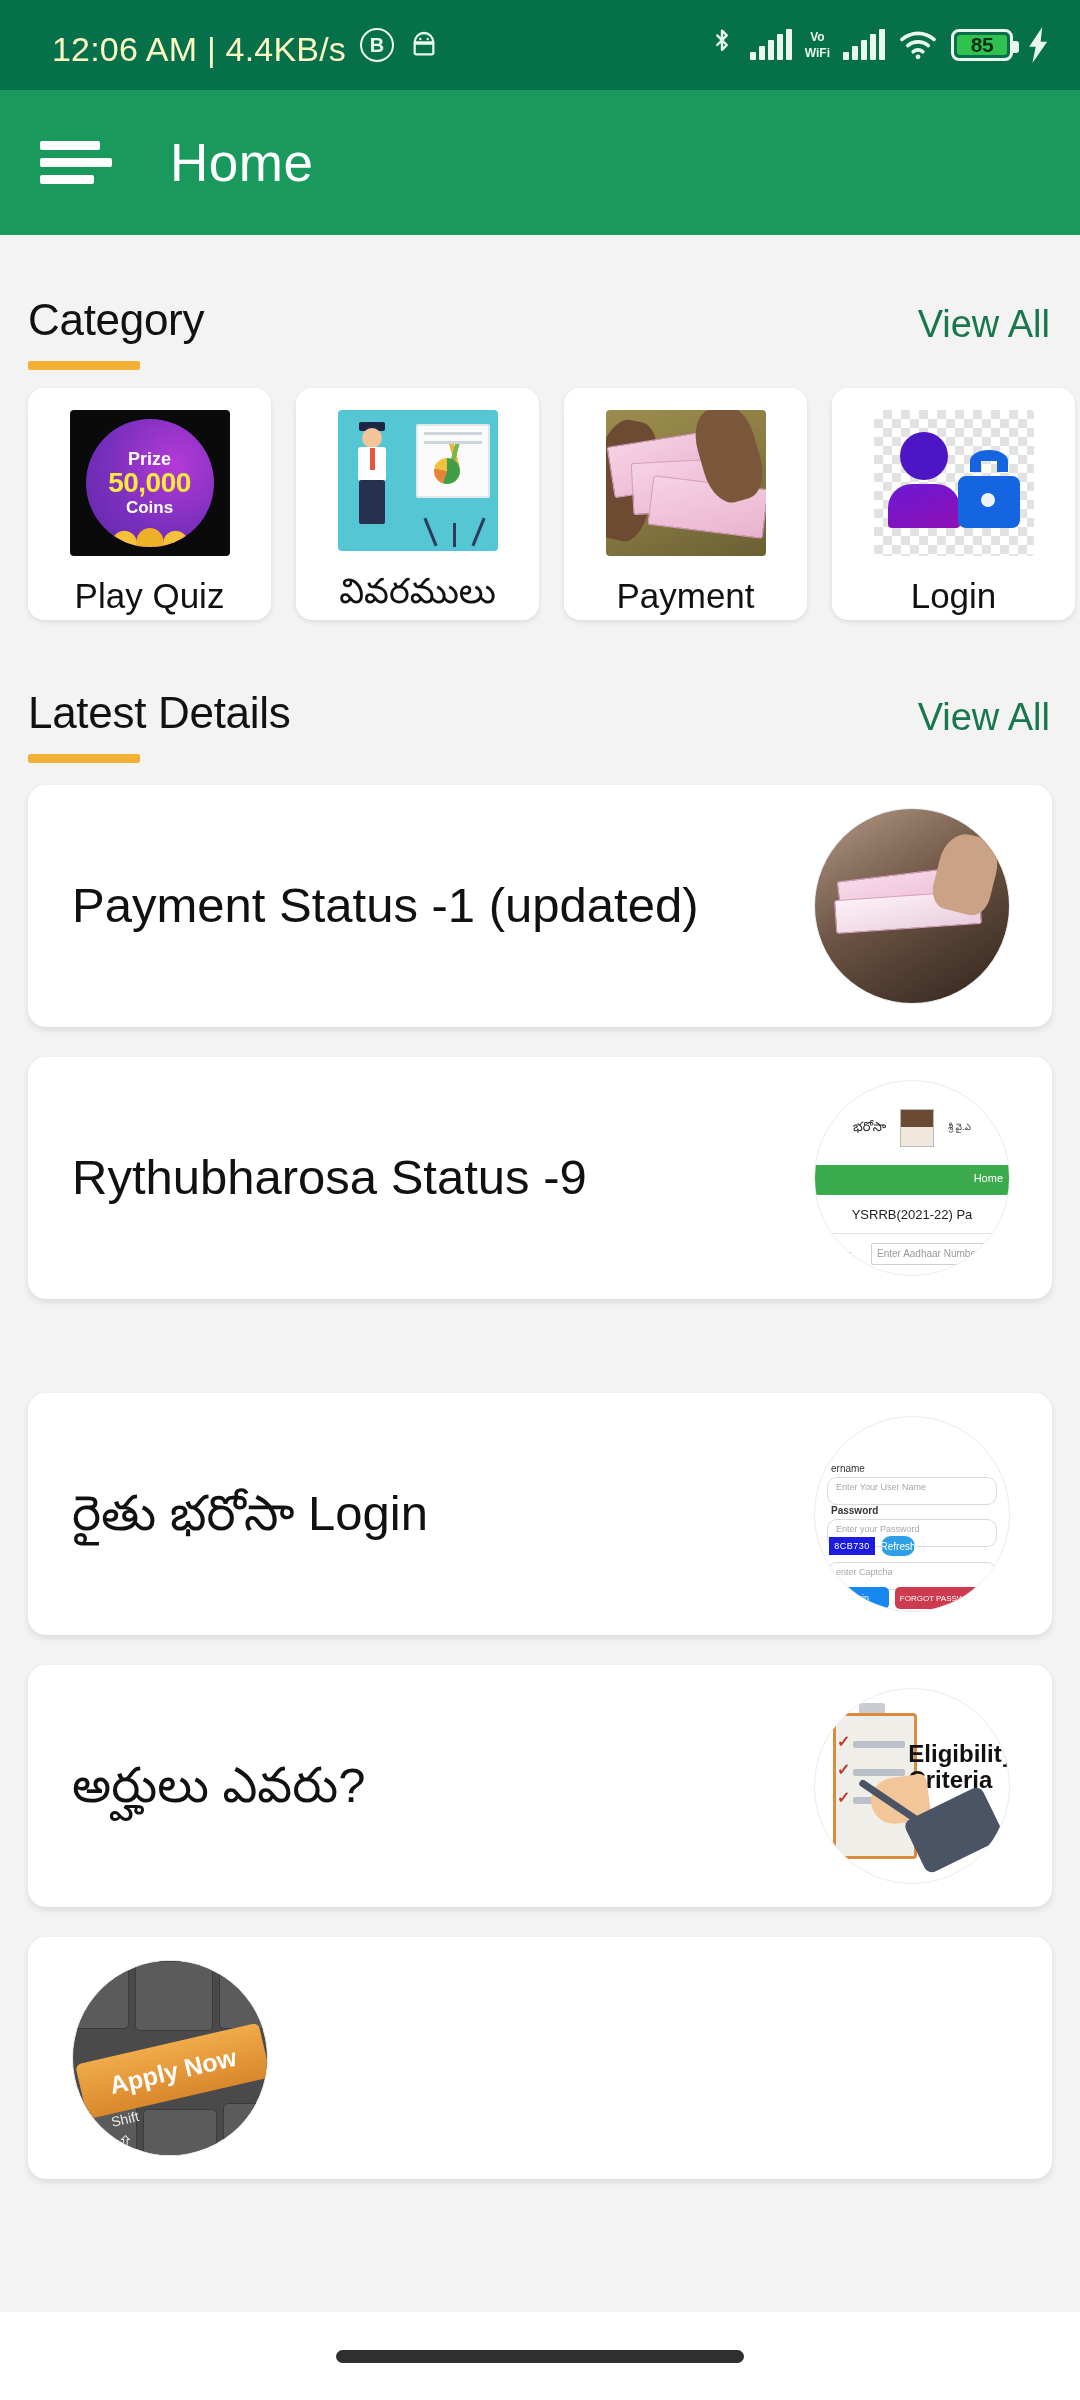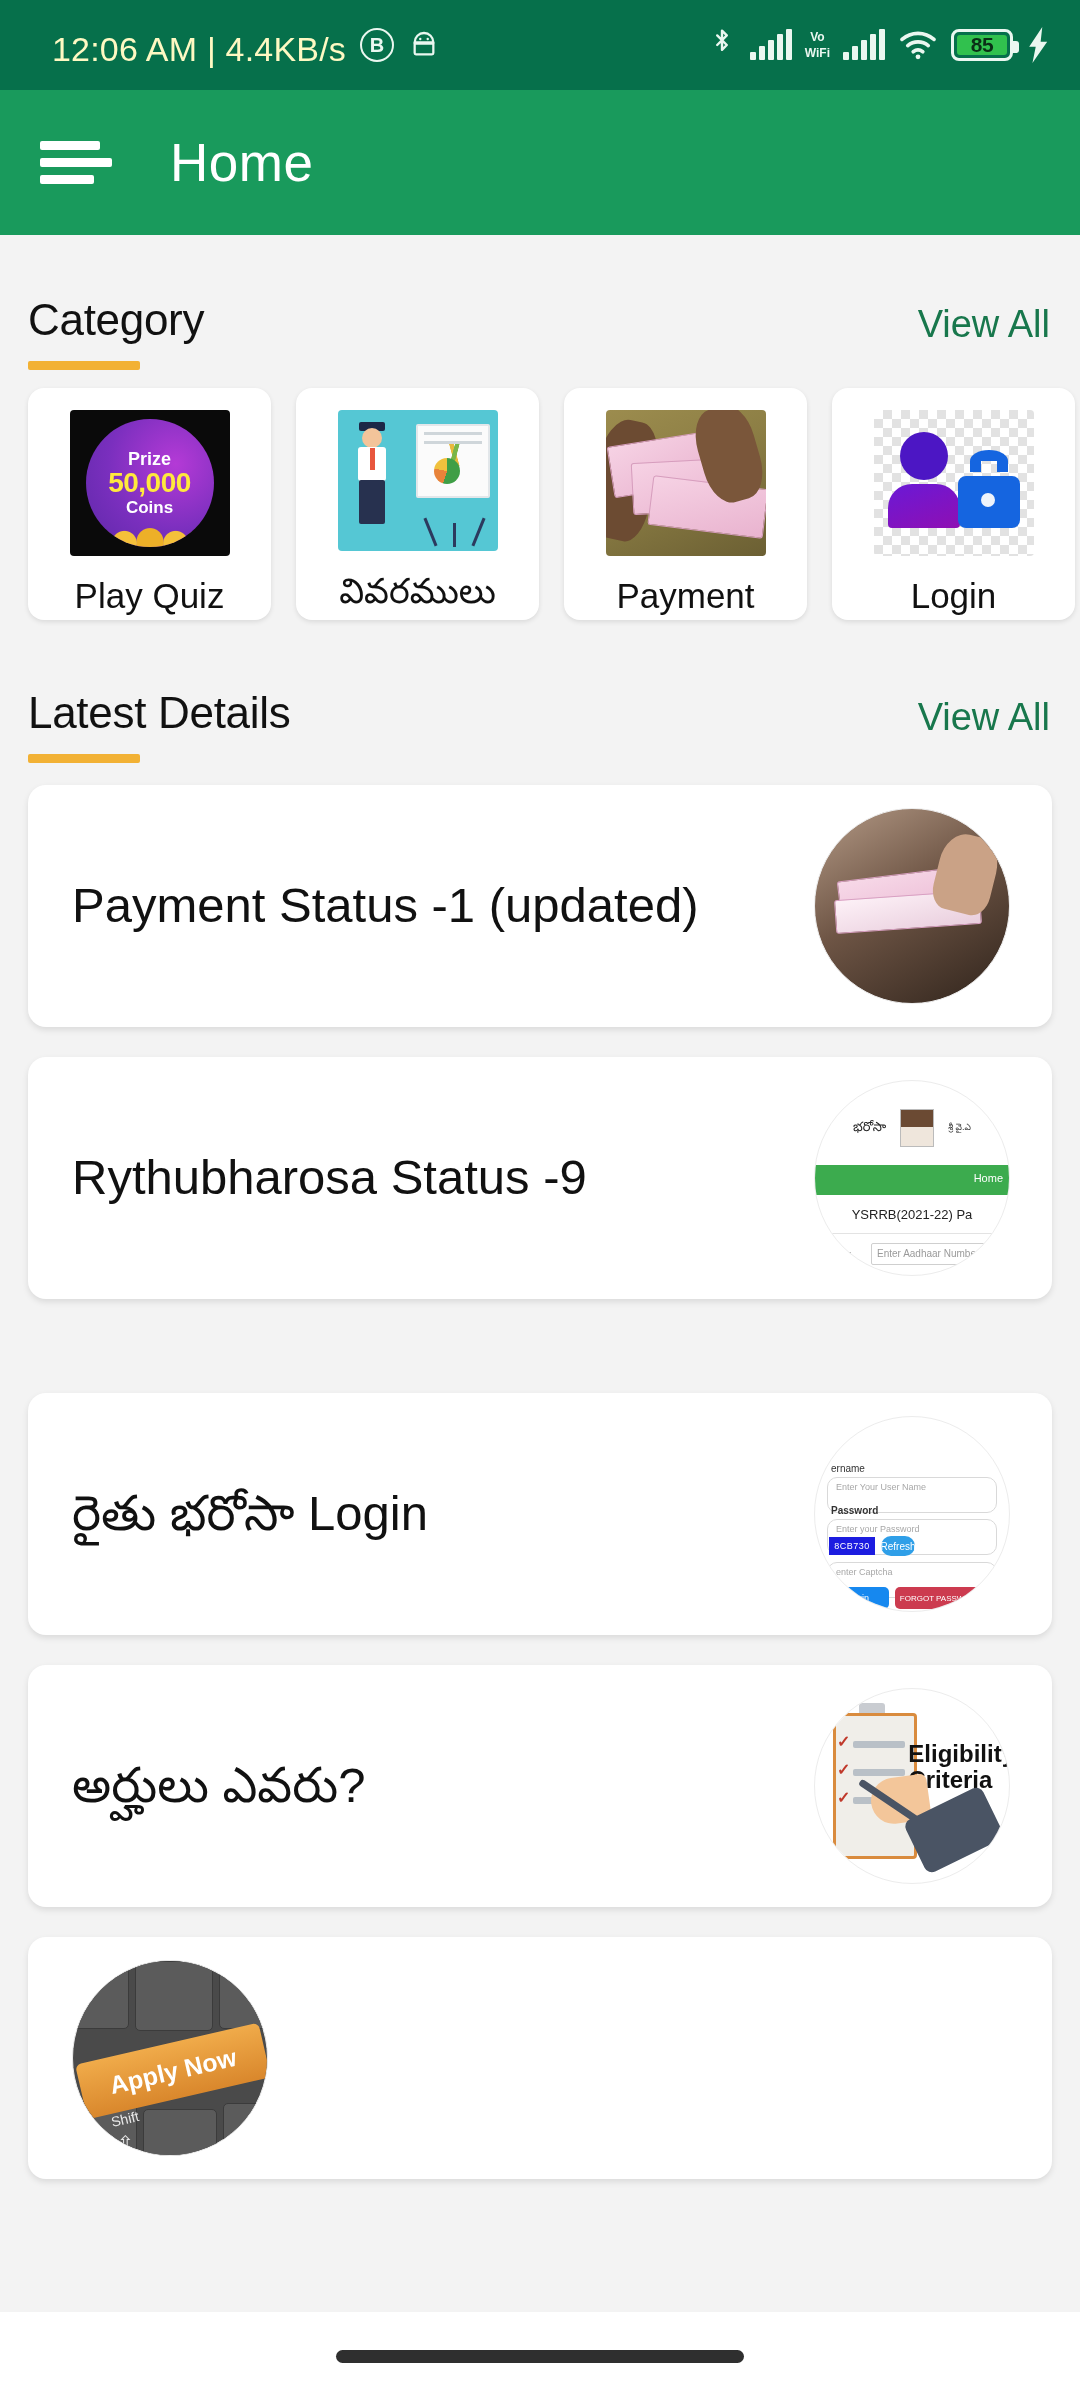--- a/index.html
+++ b/index.html
@@ -287,21 +287,21 @@
   .th-portal .navbar{ position:absolute; left:0; right:0; top:84px; height:30px; background:#3cab4e; }
   .th-portal .navbar span{ position:absolute; right:6px; top:7px; font-size:11px; color:#fff; }
   .th-portal .row1{ position:absolute; left:0; right:0; top:126px; text-align:center; font-size:13px; color:#222; }
   .th-portal .line{ position:absolute; left:10px; right:10px; top:152px; height:1px; background:#e3e3e3;}
   .th-portal .lbl{ position:absolute; left:8px; top:168px; font-size:10px; color:#333; }
   .th-portal .inp{ position:absolute; left:56px; right:10px; top:162px; height:22px; border:1px solid #cfcfcf; border-radius:2px; font-size:10px; color:#9a9a9a; padding:4px 5px; }
 
   
   .th-form{ background:#ffffff; font-size:9px; }
   .th-form .lb{ position:absolute; left:16px; font-size:10px; color:#333; }
-  .th-form .fi{ position:absolute; left:12px; right:12px; height:36px; border:1px solid #d9d9d9; border-radius:10px; font-size:9px; color:#a8a8a8; padding:4px 8px; }
+  .th-form .fi{ position:absolute; left:12px; right:12px; height:28px; border:1px solid #d9d9d9; border-radius:10px; font-size:9px; color:#a8a8a8; padding:4px 8px; }
   .th-form .cap{ position:absolute; left:14px; width:46px; height:18px; background:#1c1ce0; color:#fff; font-size:9px; display:flex; align-items:center; justify-content:center; letter-spacing:.5px; }
   .th-form .rf{ position:absolute; left:66px; width:34px; height:20px; border-radius:10px; background:#2f9fe8; color:#fff; font-size:10px; display:flex; align-items:center; justify-content:center;}
   .th-form .btn-login{ position:absolute; left:12px; width:62px; height:22px; border-radius:5px; background:#1688ef; color:#fff; font-size:9px; display:flex; align-items:center; justify-content:center;}
   .th-form .btn-forgot{ position:absolute; left:80px; width:92px; height:22px; border-radius:5px; background:#cc3b4f; color:#fff; font-size:8px; display:flex; align-items:center; justify-content:center;}
 
   
   .th-elig{ background:#ffffff; }
   .th-elig .clip{ position:absolute; left:18px; top:24px; width:84px; height:146px; background:#f0eee9; border:3px solid #d98b3e; border-radius:4px;}
   .th-elig .clip-top{ position:absolute; left:44px; top:14px; width:26px; height:16px; background:#c9ccd1; border-radius:3px;}
   .th-elig .rw{ position:absolute; left:38px; width:52px; height:7px; background:#b9c0c7; border-radius:2px;}

